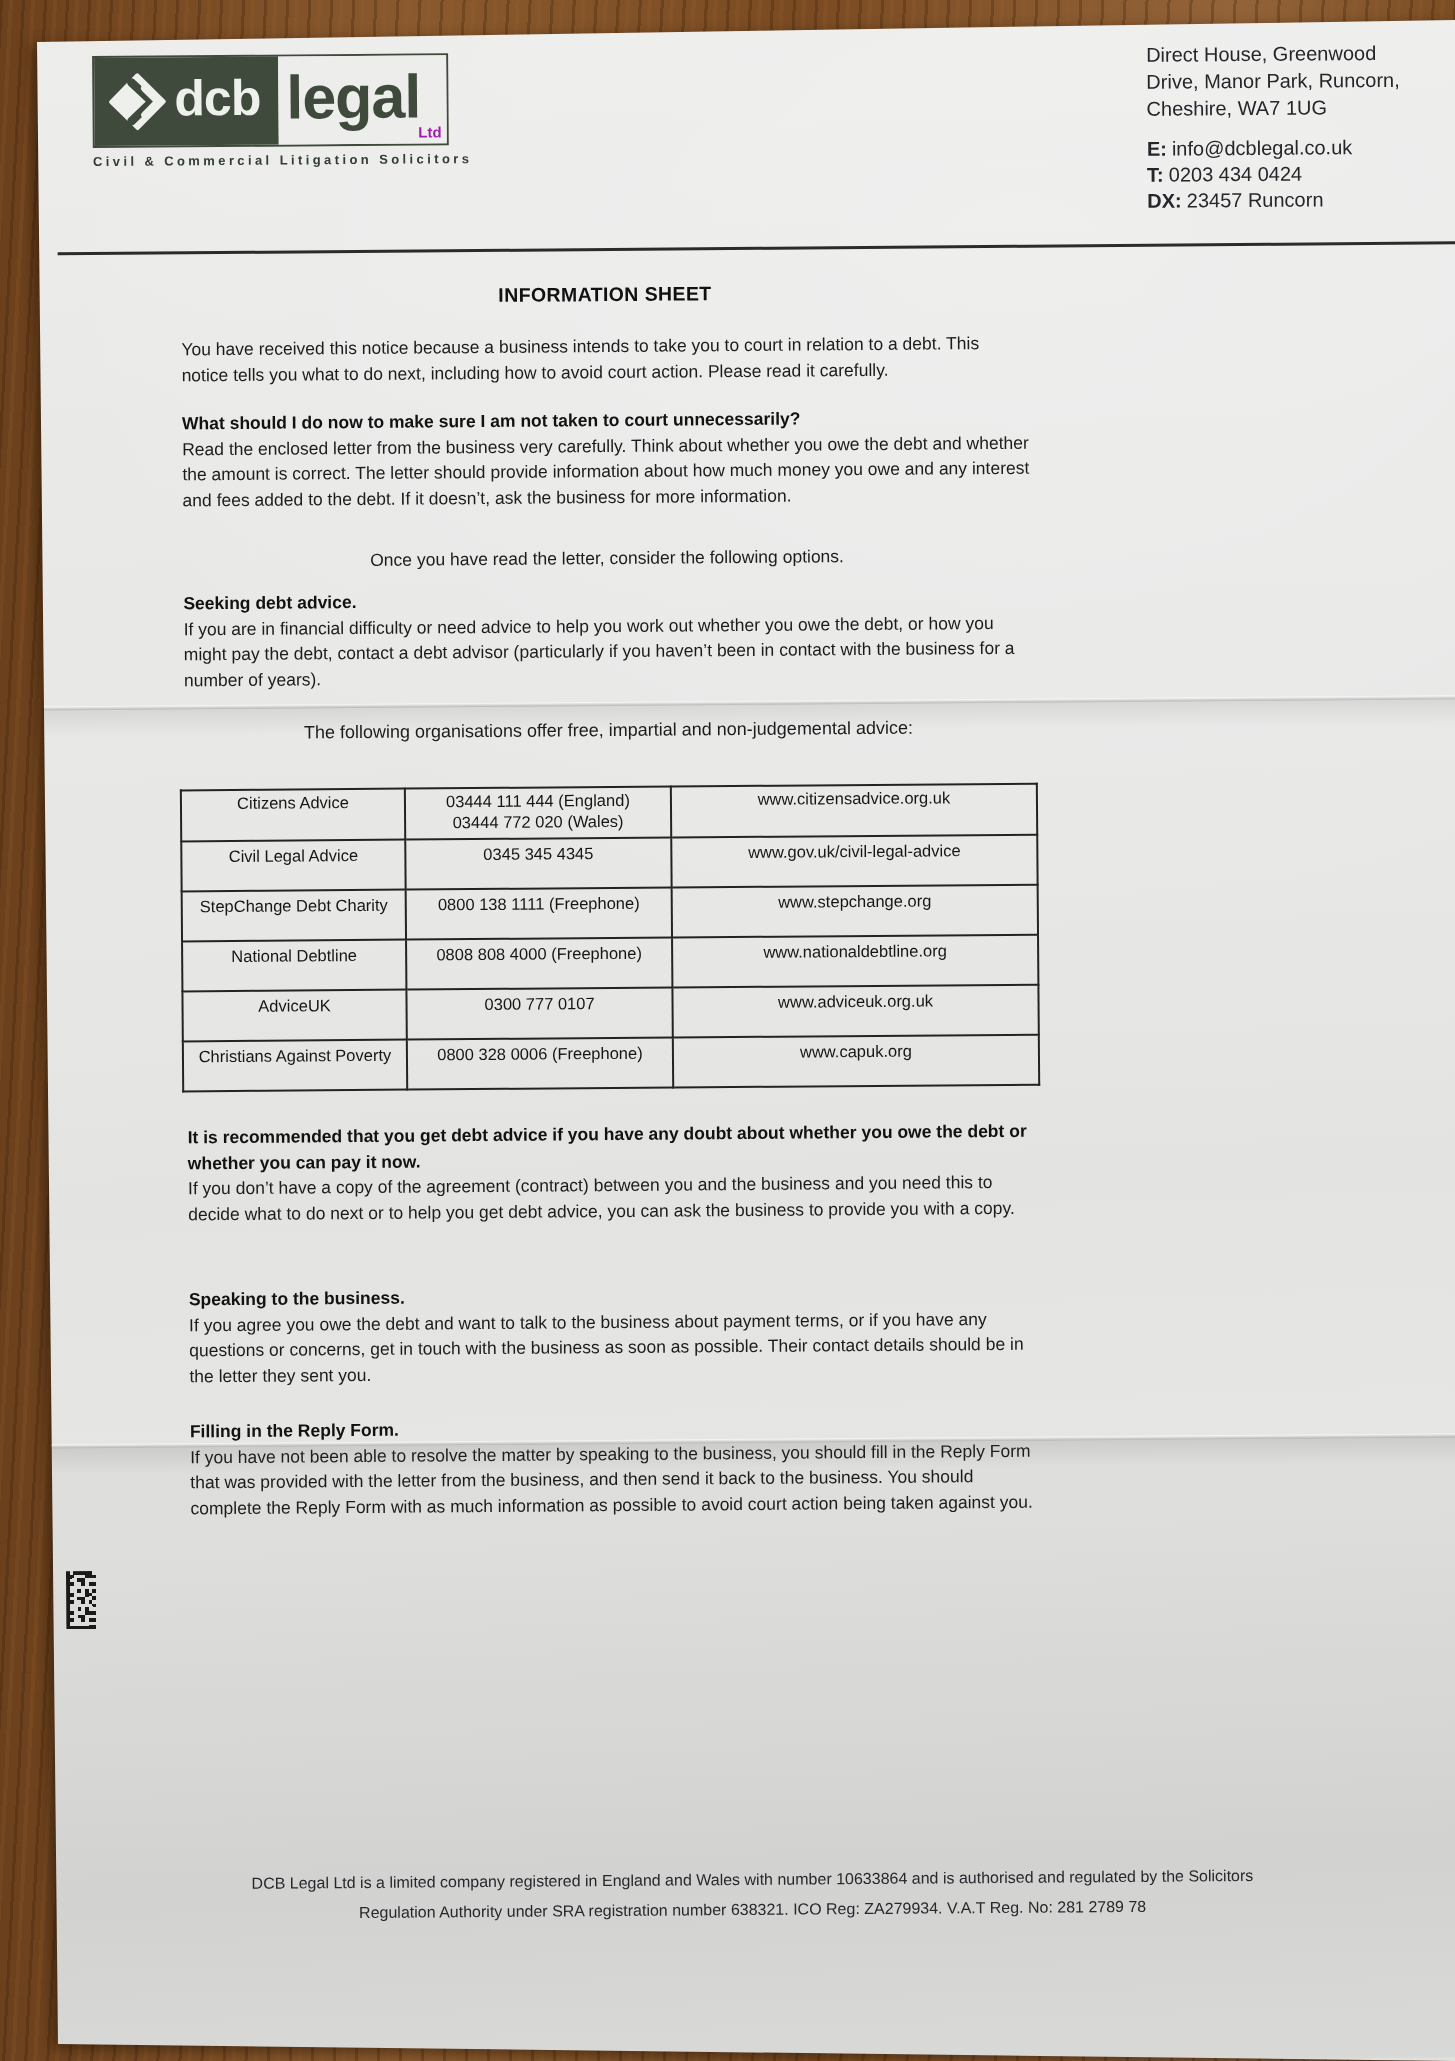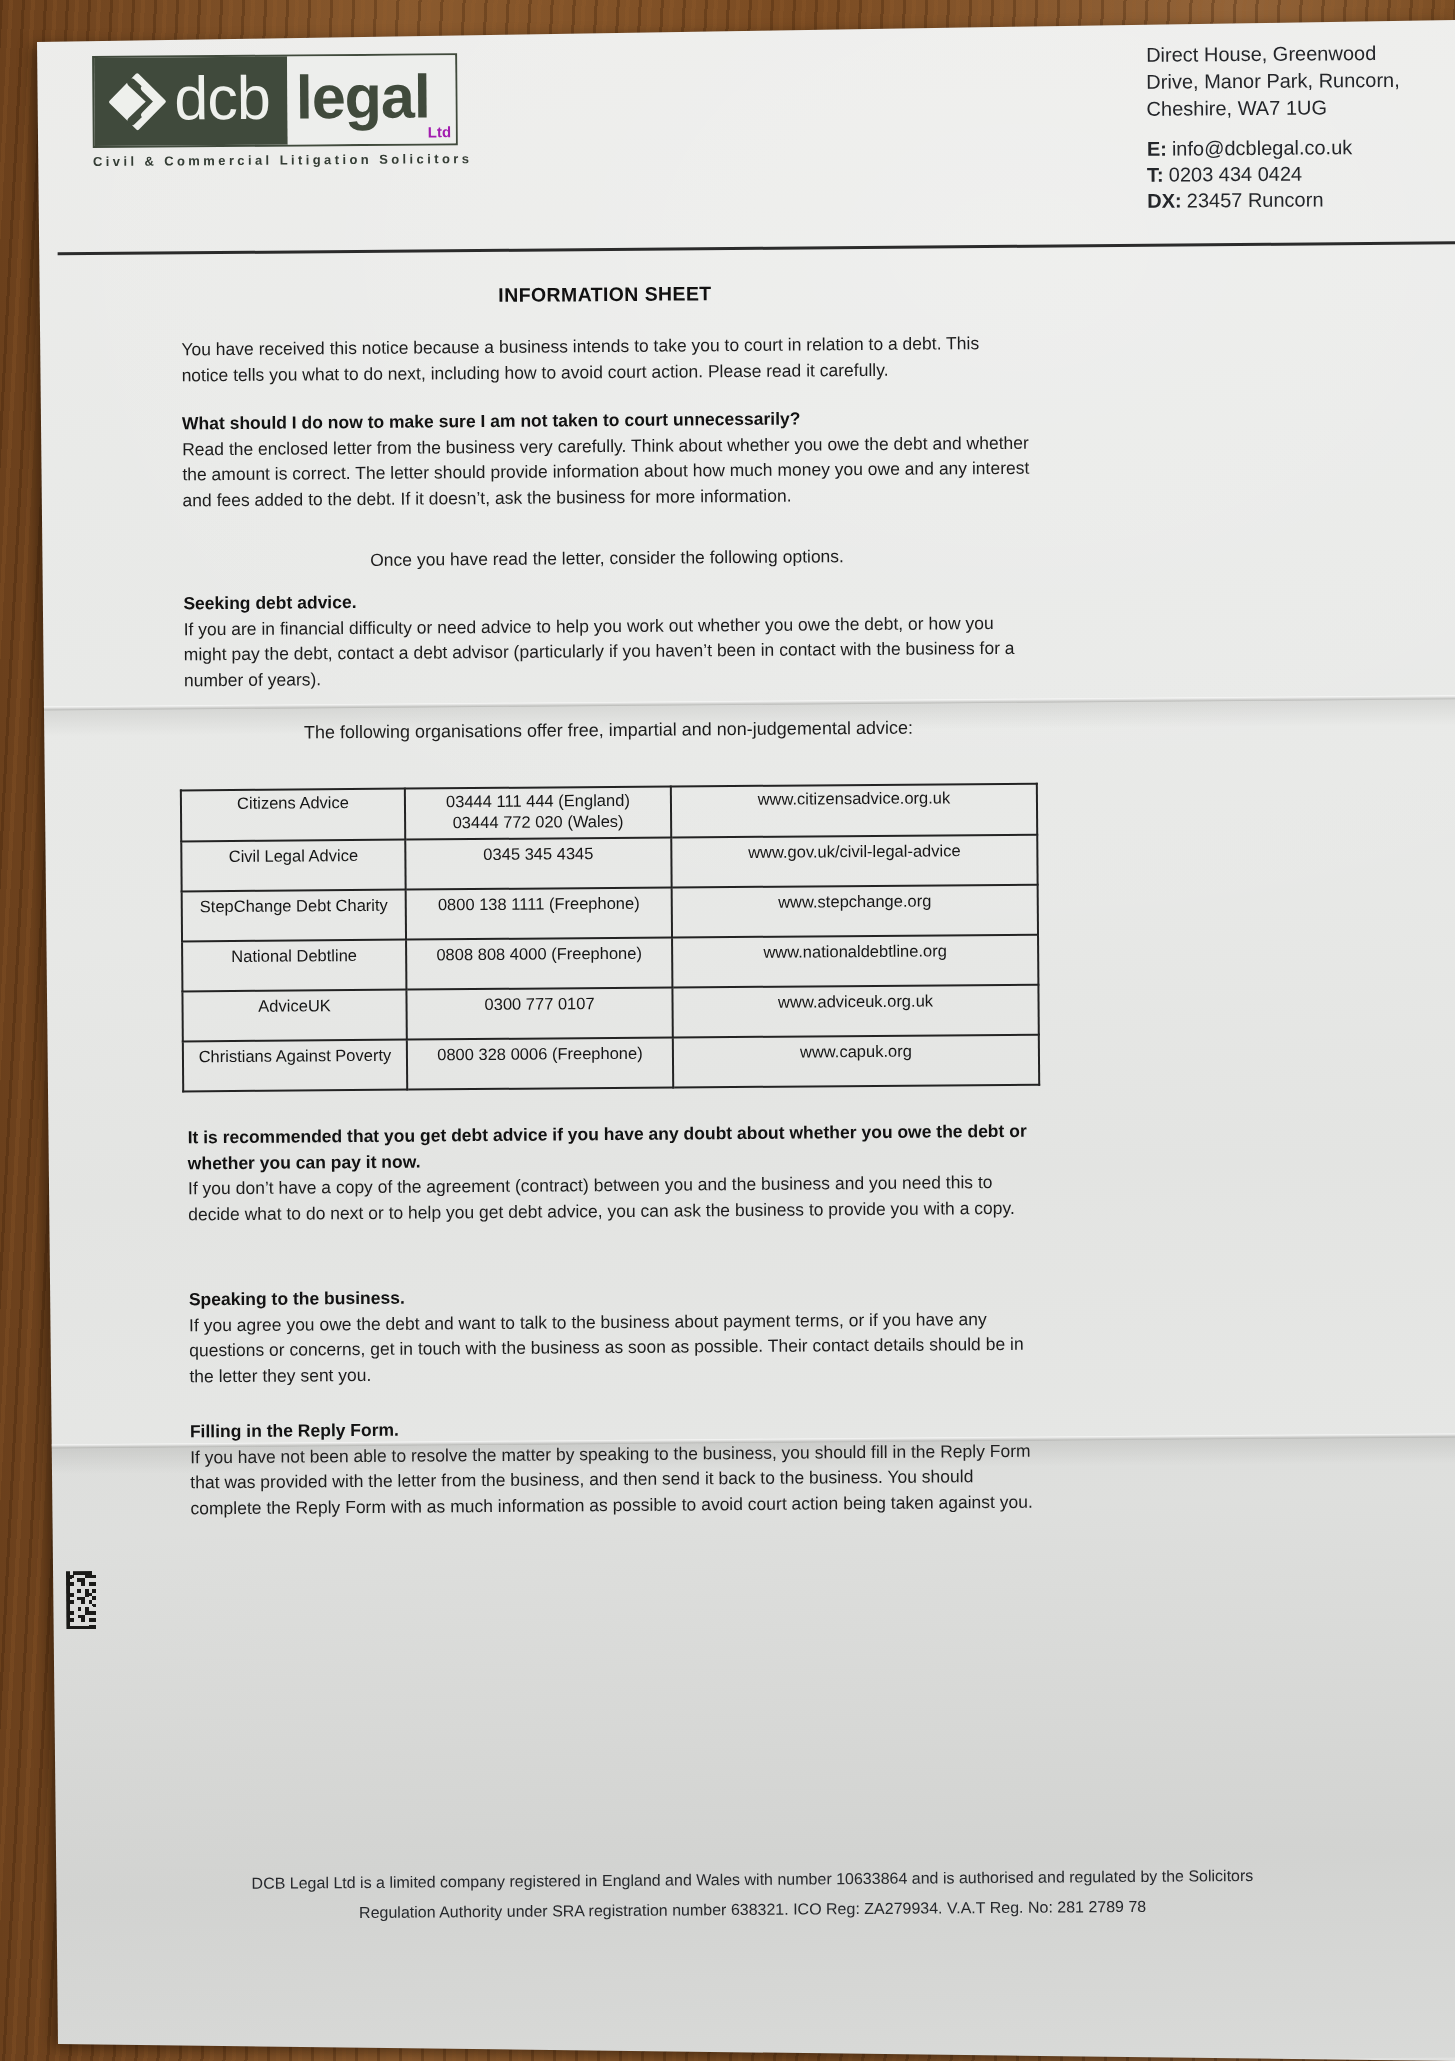--- a/index.html
+++ b/index.html
@@ -21,21 +21,21 @@
       radial-gradient(120% 60% at 70% 12%, rgba(255,255,255,.20), rgba(255,255,255,0) 60%),
       linear-gradient(178deg,#ededeb 0%, #e9eae8 22%, #e7e8e6 45%, #e3e4e2 57%, #e6e7e5 73%, #dadbd9 90%, #e1e2e0 100%);
   }
   .content { position:absolute; inset:0; transform:rotate(-0.45deg); transform-origin:100px 300px; color:#1d1d1d; }
 
   
   .logo { position:absolute; left:94px; top:56px; }
   .logo-row { display:flex; align-items:stretch; border:2px solid #404a3c; width:max-content; }
   .logo-green { background:#404a3c; display:flex; align-items:center; padding:10px 18px 10px 14px; height:88px; }
   .logo-icon { width:58px; height:58px; display:inline-block; margin-right:8px; }
-  .logo-dcb { font-size:61px; font-weight:normal; color:#eef0ec; letter-spacing:-1px; line-height:1; transform:translateY(-3px); }
+  .logo-dcb { font-size:50px; font-weight:bold; color:#eef0ec; letter-spacing:-1px; line-height:1; transform:translateY(-3px); }
   .logo-white { background:#edeeec; position:relative; display:flex; align-items:center; padding:0 26px 0 8px; height:88px; }
   .logo-legal { font-size:61px; font-weight:bold; color:#404a3c; letter-spacing:-1px; line-height:1; transform:translateY(-3px); }
   .logo-ltd { position:absolute; right:5px; bottom:3px; font-size:15px; font-weight:bold; color:#a21caf; }
   .logo-tagline { margin-top:6px; font-size:13px; font-weight:bold; letter-spacing:3.4px; color:#343d35; white-space:nowrap; }
 
   .address { position:absolute; left:1148px; top:50px; font-size:20px; line-height:27px; color:#24262a; }
   .contact { margin-top:13px; font-size:20px; line-height:26px; }
   .contact b { margin-right:5px; }
 
   .rule { position:absolute; left:58px; top:252px; width:1400px; height:3px; background:#2b2b2b; }

